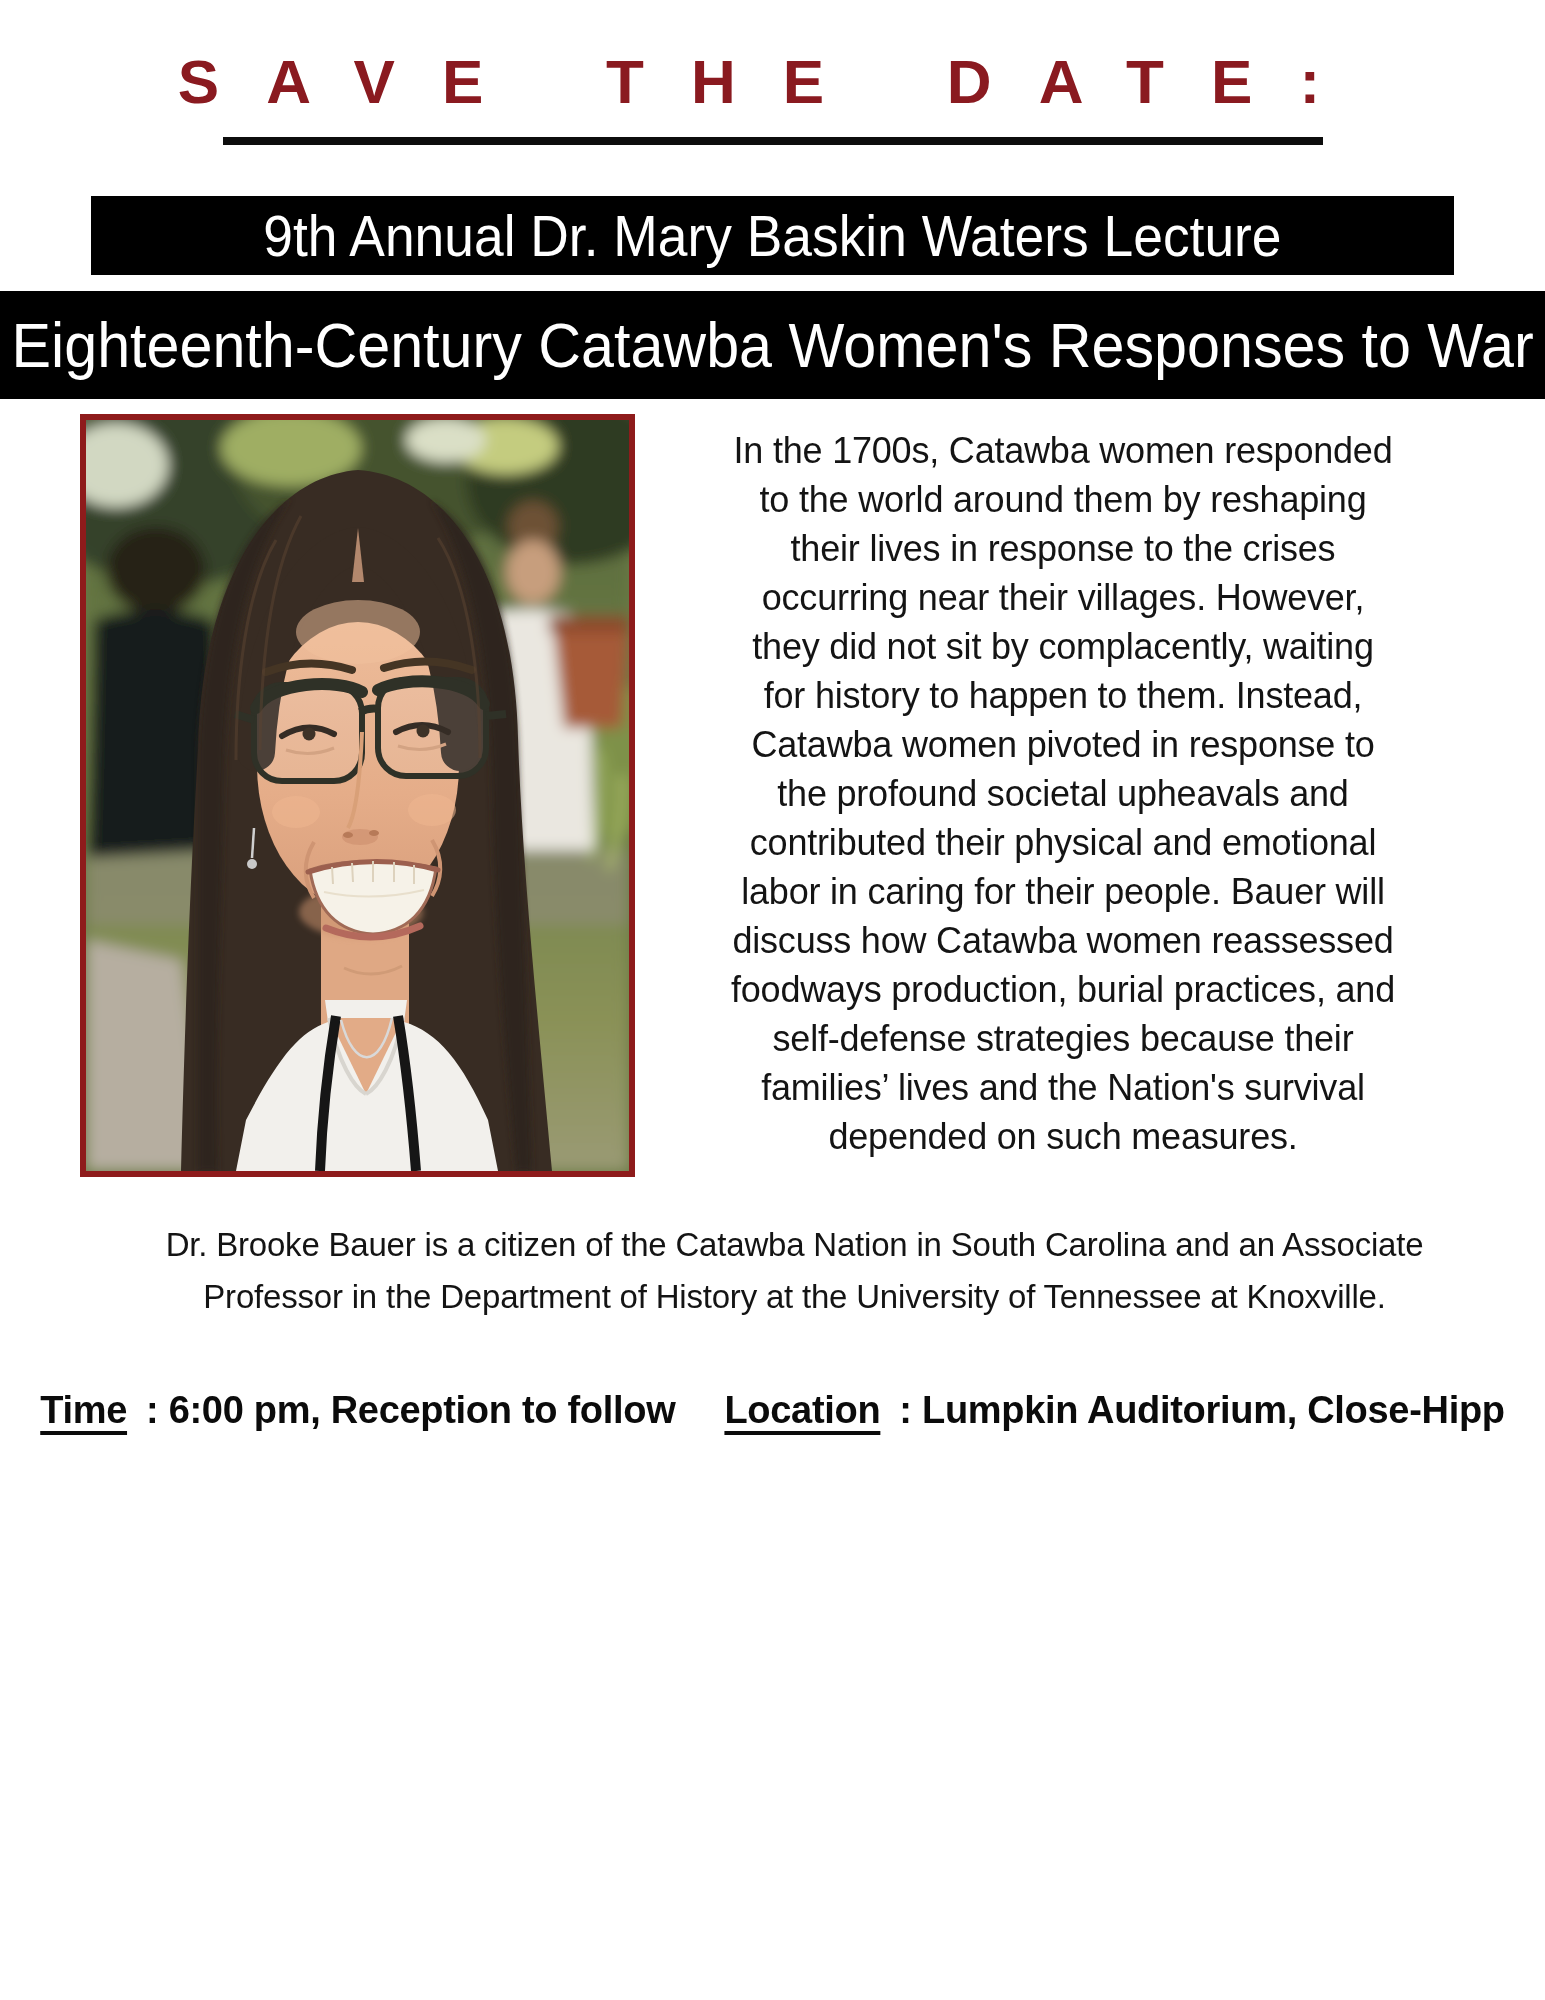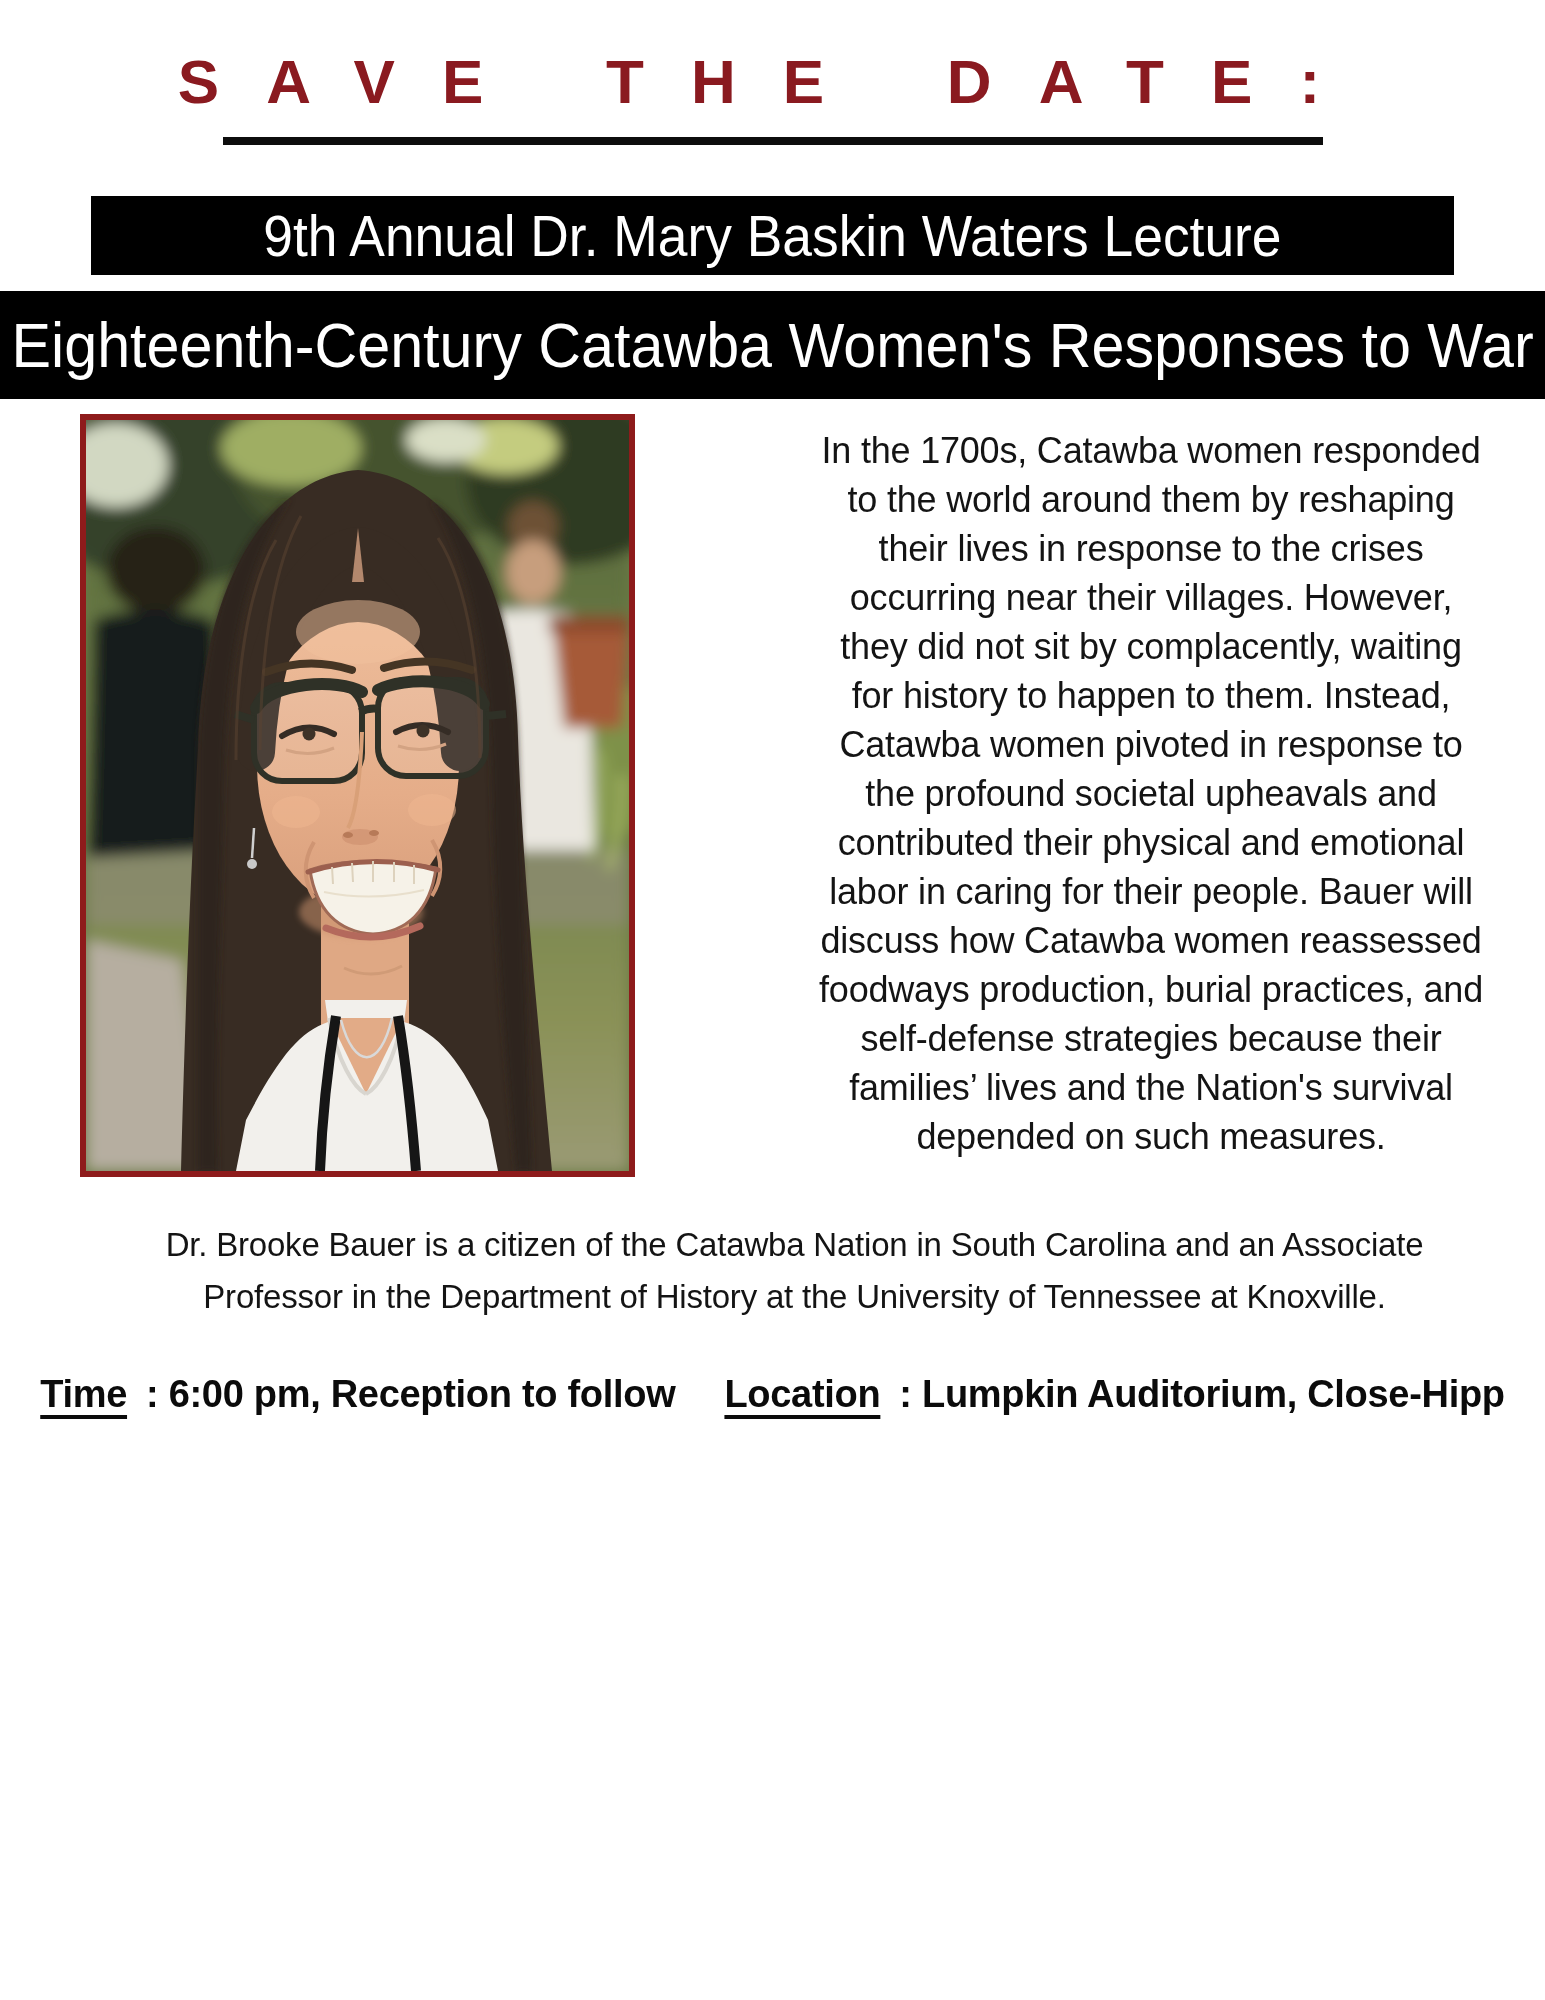--- a/index.html
+++ b/index.html
@@ -38,35 +38,35 @@
     white-space:nowrap;
   }
 
   
   .content { display:flex; align-items:flex-start; margin-top:15px; padding-left:80px; }
   .photo-frame {
     flex:0 0 auto; margin:0; width:543px; height:751px;
     border:6px solid #8e1b1b; background:#6b7a45; overflow:hidden;
   }
   .photo-frame svg { display:block; width:543px; height:751px; }
-  .para-col { flex:1 1 auto; display:flex; justify-content:flex-end; padding:12px 62px 0 8px; }
+  .para-col { flex:1 1 auto; display:flex; justify-content:center; padding:12px 62px 0 8px; }
   .para {
     font-size:36px; line-height:49px; text-align:center; color:#141414;
     white-space:pre-line; letter-spacing:-0.2px;
   }
 
   
   .bio {
     margin-top:42px; text-align:center; font-size:33px; line-height:52px;
     color:#141414; white-space:pre-line; letter-spacing:-0.2px;padding-left:44px;
   }
 
   
   .when-where {
-    margin-top:50px; display:flex; justify-content:center; align-items:baseline;
+    margin-top:66px; display:flex; justify-content:center; align-items:baseline;
     font-size:38px; font-weight:700; color:#0b0b0b; white-space:nowrap; letter-spacing:-0.3px;gap:19px;
   }
   .u { text-decoration:underline; text-decoration-thickness:4px; text-underline-offset:8px; }
   .loc { margin-left:30px;text-align:center; }
 
   .bottom-bar { position:absolute; left:0; top:1923px; width:100%; height:17px; background:#000000; }
 </style>
 </head>
 <body>
 

